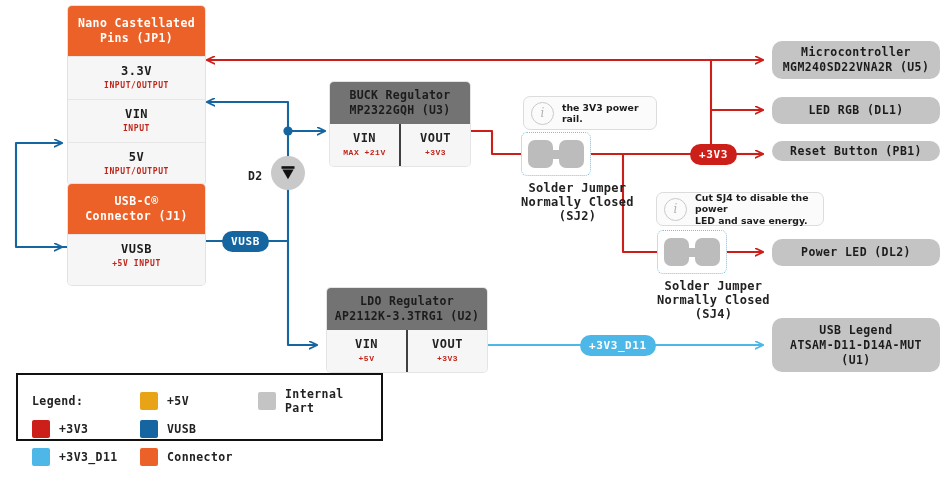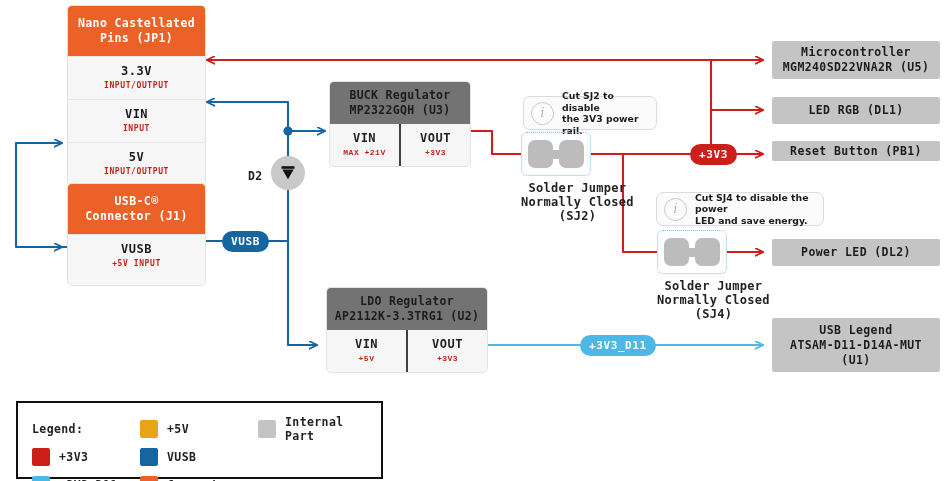--- a/index.html
+++ b/index.html
@@ -17,21 +17,21 @@
         box-shadow:0 0 0 1px #e2e2e2;}
   .conn .hdr{background:#ec6127;color:#fff;text-align:center;
              font-size:11.5px;font-weight:700;letter-spacing:.4px;
              line-height:15px;padding:10px 4px;}
   .pinrow{background:#f6f6f6;text-align:center;padding:7px 4px 8px;
           border-top:1px solid #e6e6e6;}
   .pinrow .pn{font-size:12px;font-weight:700;color:#1c1c1c;letter-spacing:.5px;line-height:15px;}
   .pinrow .pv{font-size:8px;font-weight:700;color:#c02418;letter-spacing:.6px;margin-top:2px;line-height:10px;}
 
   
-  .grey{background:#c4c4c4;border-radius:2px;color:#1c1c1c;
+  .grey{background:#c4c4c4;border-radius:10px;color:#1c1c1c;
         display:flex;align-items:center;justify-content:center;
         text-align:center;font-size:11.5px;font-weight:700;
         letter-spacing:.4px;line-height:15px;}
 
   
   .reg{border-radius:4px;overflow:hidden;background:#f7f7f7;box-shadow:0 0 0 1px #e4e4e4;}
   .reg .rhdr{background:#737373;color:#1c1c1c;text-align:center;
              font-size:11.5px;font-weight:700;letter-spacing:.3px;
              line-height:15px;padding:6px 4px;}
   .reg .rbody{display:flex;background:#f6f6f6;}
@@ -209,21 +209,20 @@
     <div class="rcell">
       <div class="cn">VOUT</div>
       <div class="cv">+3V3</div>
     </div>
   </div>
 </div>
 
 <div class="info" style="left:523px;top:96px;width:134px;height:34px;">
   <div class="ic">i</div>
   <div class="tx">
-    <div>Cut SJ2 to disable</div>
     <div>the 3V3 power rail.</div>
   </div>
 </div>
 
 <div class="info" style="left:656px;top:192px;width:168px;height:34px;">
   <div class="ic">i</div>
   <div class="tx">
     <div>Cut SJ4 to disable the power</div>
     <div>LED and save energy.</div>
   </div>
@@ -285,21 +284,21 @@
 </div>
 
 <div class="node grey" style="left:772px;top:318px;width:168px;height:54px;">
   <div>
     <div>USB Legend</div>
     <div>ATSAM-D11-D14A-MUT</div>
     <div>(U1)</div>
   </div>
 </div>
 
-<div class="legend" style="left:16px;top:401px;width:367px;height:78px;">
+<div class="legend" style="left:16px;top:373px;width:367px;height:68px;">
   <div class="grid">
     <div class="cell">
       <span class="title">Legend:</span>
     </div>
     <div class="cell">
       <span class="sw" style="background:#e8a317;"></span>
       <span class="lt">+5V</span>
     </div>
     <div class="cell">
       <span class="sw" style="background:#c4c4c4;"></span>

